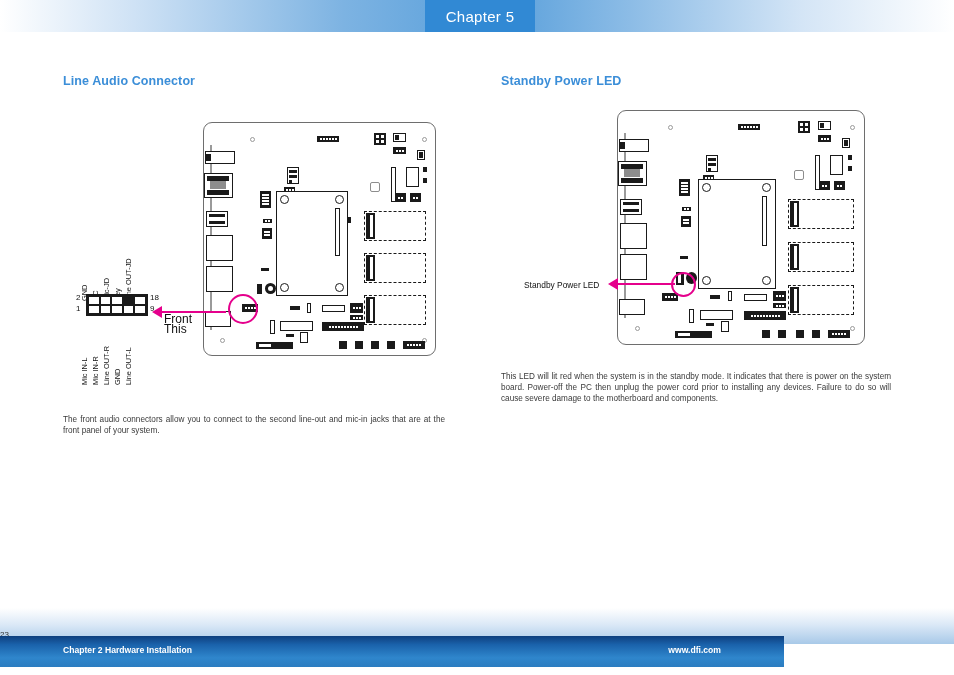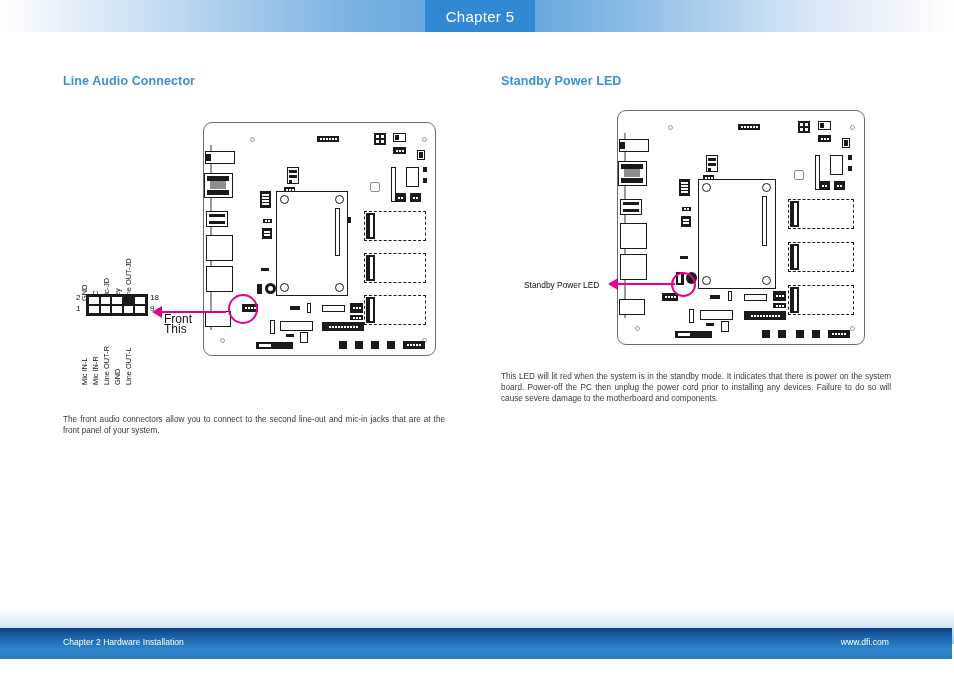--- a/index.html
+++ b/index.html
@@ -192,23 +192,24 @@
 
   
   .footer-grad {
     position: absolute;
     left: 0; bottom: 31px;
     width: 954px; height: 36px;
     background: linear-gradient(to bottom, #ffffff 0%, #dce9f7 45%, #a8c9e8 100%);
   }
   .footer-bar {
     position: absolute;
-    left: 0; bottom: 16px;
-    width: 952px; height: 31px;
+    left: 0; bottom: 8px;
+    width: 784px; height: 31px;
     background: linear-gradient(to bottom, #0e3f7e 0%, #1a62ab 28%, #2f86cc 70%, #2b7cc0 100%);
+    font-weight: bold;
   }
   .footer-text {
     position: absolute;
     font-size: 8.6px;
     color: #ffffff;
     top: 9px;
   }
   #footer-left-text  { left: 63px; }
   #footer-right-text { right: 63px; text-align: right; }
   .page-number {

